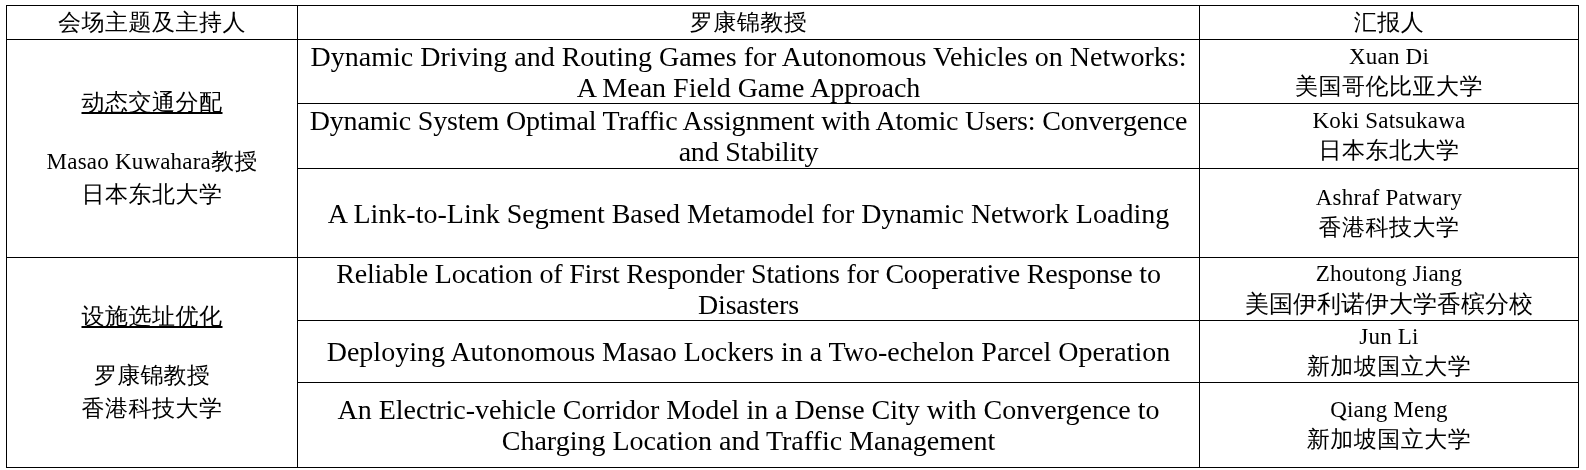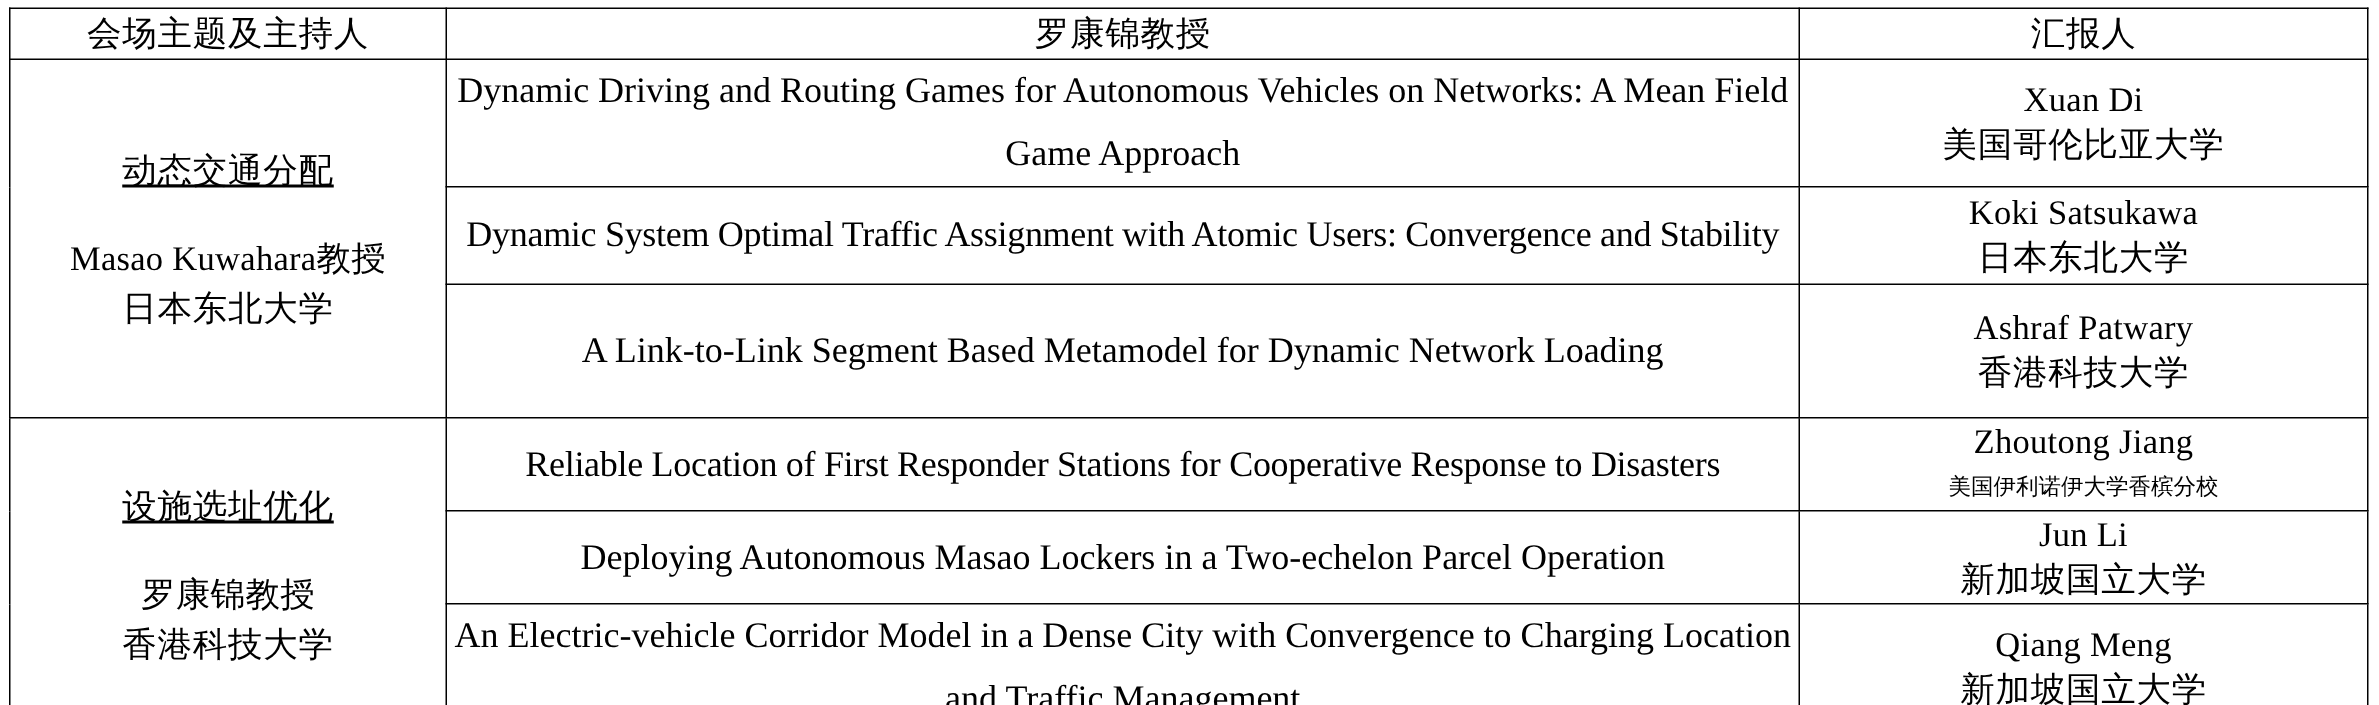--- a/index.html
+++ b/index.html
@@ -72,22 +72,22 @@
     display: block;
     letter-spacing: 0.2px;
   }
   .theme-cell .chair-affil {
     display: block;
     letter-spacing: 0.5px;
   }
 
   
   .title-cell {
-    font-size: 24px;
-    line-height: 42px;
+    font-size: 28px;
+    line-height: 31px;
     padding: 3px 5px;
   }
   .title-cell.tight {
     padding-left: 1px;
     padding-right: 1px;
     letter-spacing: -0.2px;
   }
 
   
   .person-cell {
@@ -97,21 +97,21 @@
   }
   .person-cell .person-name {
     display: block;
     letter-spacing: 0.2px;
   }
   .person-cell .person-affil {
     display: block;
     letter-spacing: 0.5px;
   }
   .person-cell.narrow .person-affil {
-    font-size: 15px;
+    font-size: 24px;
     letter-spacing: 0;
   }
 
   
   .r-h   { height: 33px; }
   .r-1a  { height: 64px; }
   .r-1b  { height: 65px; }
   .r-1c  { height: 89px; padding-left: 16px; }
   .r-2a  { height: 62px; }
   .r-2b  { height: 62px; }

